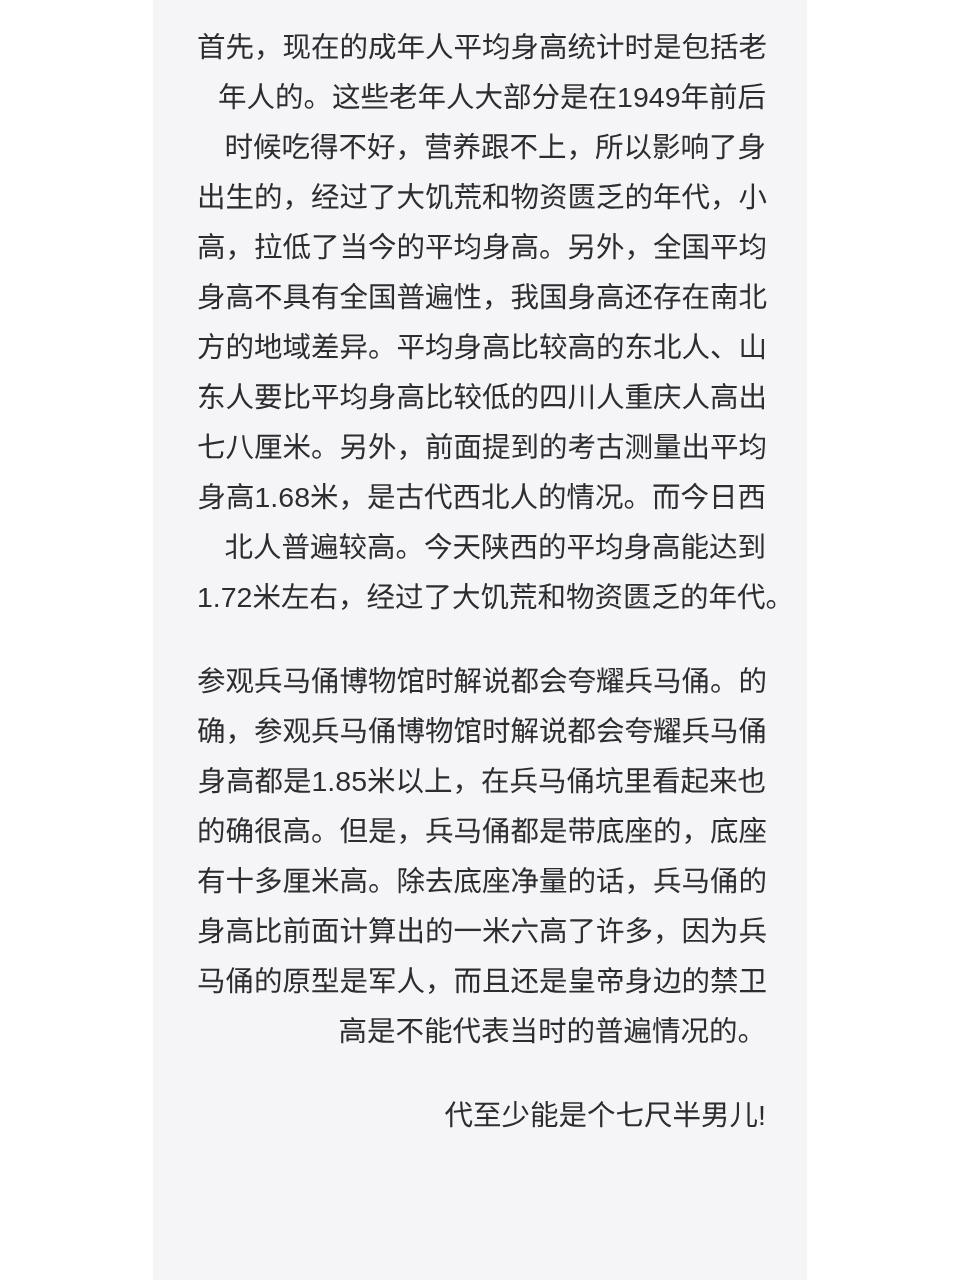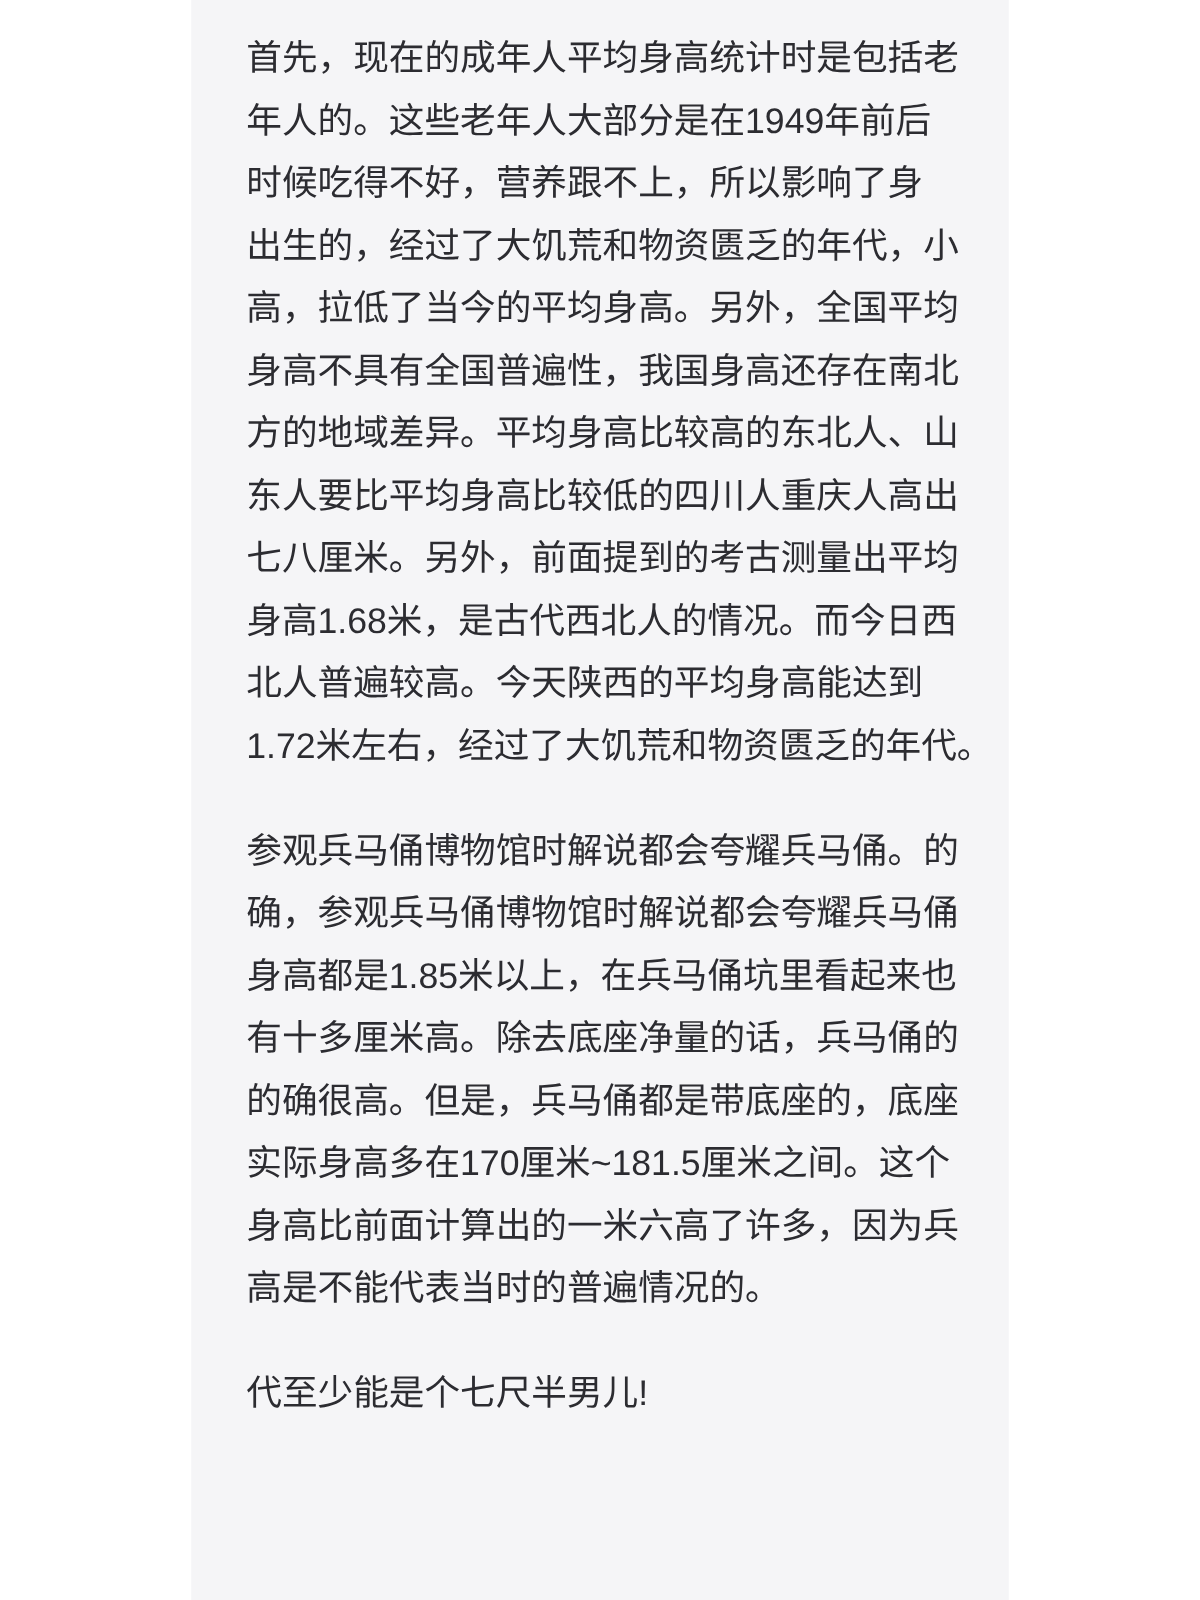--- a/index.html
+++ b/index.html
@@ -24,20 +24,21 @@
     position: absolute;
     left: 153px;
     top: 0;
     width: 654px;
     height: 1280px;
     background: var(--panel-bg);
     padding: 22px 41px 0 44px;
   }
   .para {
     margin: 0 0 34px 0;
+    text-align: right;
   }
   .line {
     display: block;
     font-size: 28.5px;
     line-height: 50px;
     letter-spacing: 0px;
     color: var(--text-color);
     white-space: nowrap;
     font-weight: 400;
   }
@@ -59,24 +60,24 @@
           <span class="line">东人要比平均身高比较低的四川人重庆人高出</span>
           <span class="line">七八厘米。另外，前面提到的考古测量出平均</span>
           <span class="line">身高1.68米，是古代西北人的情况。而今日西</span>
           <span class="line">北人普遍较高。今天陕西的平均身高能达到</span>
           <span class="line">1.72米左右，经过了大饥荒和物资匮乏的年代。</span>
         </p>
         <p class="para">
           <span class="line">参观兵马俑博物馆时解说都会夸耀兵马俑。的</span>
           <span class="line">确，参观兵马俑博物馆时解说都会夸耀兵马俑</span>
           <span class="line">身高都是1.85米以上，在兵马俑坑里看起来也</span>
+          <span class="line">的确很高。但是，兵马俑都是带底座的，底座</span>
           <span class="line">有十多厘米高。除去底座净量的话，兵马俑的</span>
-          <span class="line">的确很高。但是，兵马俑都是带底座的，底座</span>
-          <span class="line">实际身高多在170厘米~181.5厘米之间。这个</span>
           <span class="line">身高比前面计算出的一米六高了许多，因为兵</span>
+          <span class="line">马俑的原型是军人，而且还是皇帝身边的禁卫</span>
           <span class="line">高是不能代表当时的普遍情况的。</span>
         </p>
         <p class="para">
           <span class="line">代至少能是个七尺半男儿!</span>
         </p>
       </div>
   </div>
 </div>
 
 </body></html>

